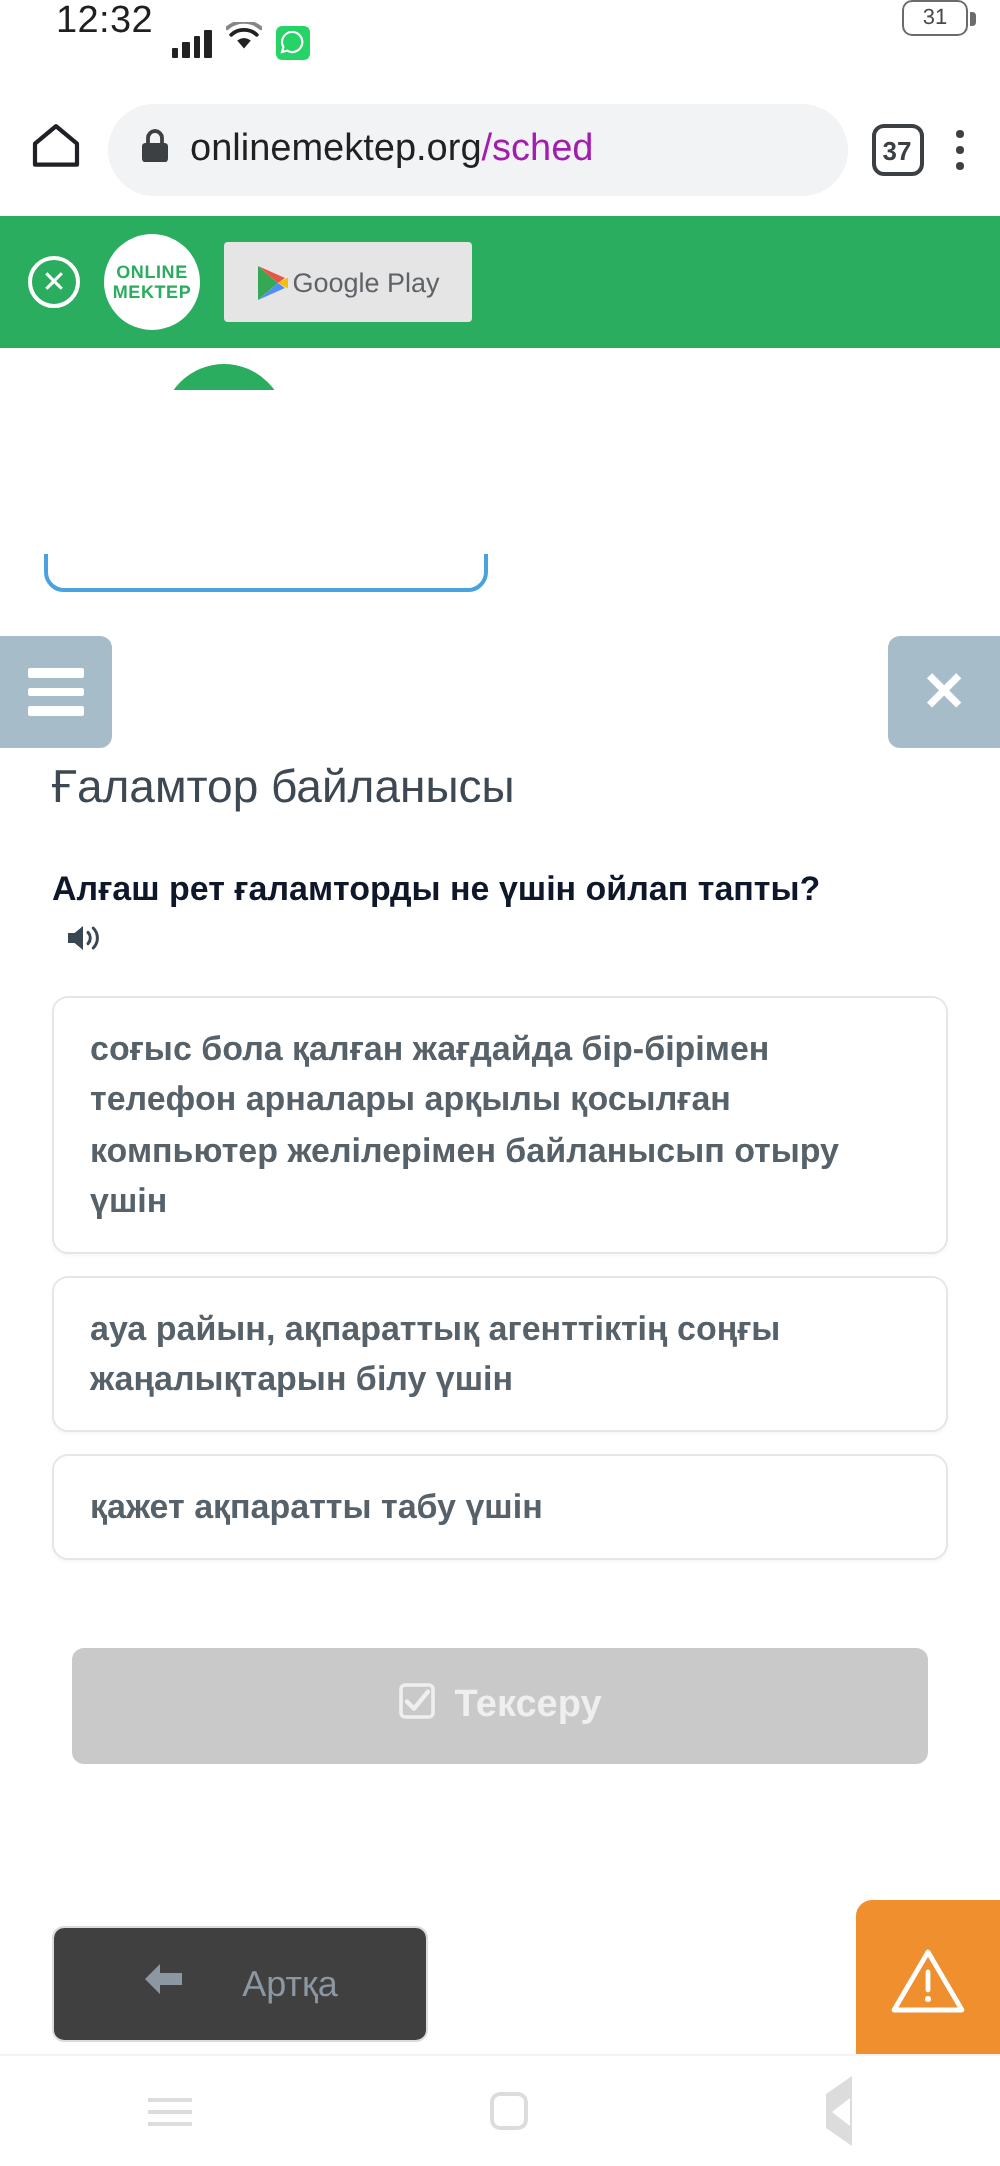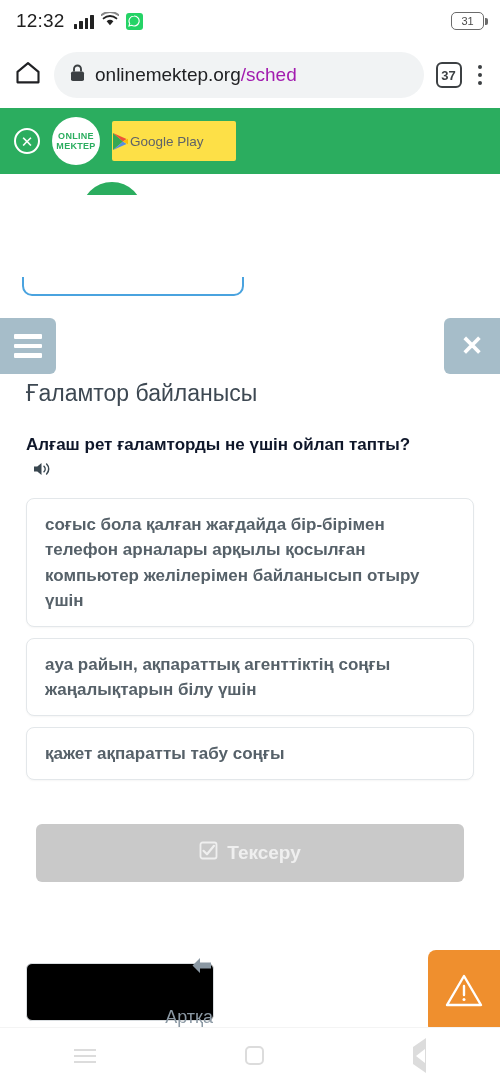--- a/index.html
+++ b/index.html
@@ -6,22 +6,22 @@
   html, body {
     width: 500px; height: 1083px;
     background: #ffffff;
     font-family: "Liberation Sans", sans-serif;
     overflow: hidden;
   }
   #screen { position: relative; width: 500px; height: 1083px; background: #fff; }
 
   
   .statusbar {
-    height: 42px; display: flex; align-items: center;
-    padding: 0 16px; background: #fff;
+    height: 42px; display: flex; 
+    padding: 0 16px; background: #fff; margin-left: 12px;
   }
   .status-time {
     font-size: 19px; color: #1f1f1f; letter-spacing: .2px;
     font-family: "Liberation Sans", sans-serif;
   }
   .status-icons { display: flex; align-items: center; gap: 7px; margin-left: 9px; }
   .signal { display: flex; align-items: flex-end; gap: 2px; height: 15px; }
   .signal i { display: block; width: 3.5px; background: #222; border-radius: .5px; }
   .signal i:nth-child(1) { height: 5px; }
   .signal i:nth-child(2) { height: 8px; }
@@ -79,22 +79,22 @@
     flex: 0 0 auto;
   }
   .banner-logo b {
     font-size: 9px; color: #2BAD5F; letter-spacing: .3px; line-height: 1.15;
     font-weight: bold;
   }
   .banner-text {
     flex: 1; color: #fff; font-size: 14.5px; line-height: 1.35; padding-left: 2px;
   }
   .gp-badge {
-    background: #fde047; border-radius: 2px; height: 40px; width: 124px;
-    display: flex; align-items: center; gap: 1px;
+    background: #e5e5e5; border-radius: 2px; height: 40px; width: 124px;
+    display: flex; align-items: center; justify-content: center; gap: 1px;
     flex: 0 0 auto;
   }
   .gp-badge span { font-size: 13.5px; color: #5f6368; }
 
   
   .siteheader {
     height: 78px; display: flex; align-items: center; padding: 0 22px; gap: 20px;
     background: #fff;
   }
   .hdr-indent { display: flex; align-items: center; gap: 4px; }
@@ -159,23 +159,23 @@
   .check-btn {
     margin: 44px 10px 0 10px; height: 58px; background: #c9c9c9;
     border-radius: 6px; display: flex; align-items: center; justify-content: center;
     gap: 9px; color: #efefef; font-size: 19px; font-weight: bold;
   }
 
   
   .bottombar { position: absolute; left: 0; right: 0; top: 963px; height: 62px; }
   .back-btn {
     position: absolute; left: 26px; top: 0; width: 188px; height: 58px;
-    border: 1px solid #d9dde0; border-radius: 6px; background: #000000;
-    display: flex; align-items: flex-end; justify-content: center; gap: 28px;
-    font-size: 18px; color: #8b98a3; flex-direction: column;
+    border: 1px solid #d9dde0; border-radius: 6px; background: #404040;
+    display: flex; align-items: center; justify-content: center; gap: 28px;
+    font-size: 18px; color: #8b98a3;
   }
   .warn-fab {
     position: absolute; right: 0; top: -13px; width: 72px; height: 84px;
     background: #ef8f2e; border-radius: 8px 0 0 8px;
     display: flex; align-items: center; justify-content: center;
   }
 
   .navbar {
     position: absolute; left: 0; bottom: 0; width: 500px; height: 56px;
     display: flex; align-items: center; justify-content: space-around;
@@ -324,21 +324,21 @@
           <path d="M1 5.5h3.3L8.5 2v12L4.3 10.5H1z" fill="#3a4750"></path>
           <path d="M11 5.2a4 4 0 0 1 0 5.6" stroke="#3a4750" stroke-width="1.5" fill="none" stroke-linecap="round"></path>
           <path d="M13.6 3a7 7 0 0 1 0 10" stroke="#3a4750" stroke-width="1.5" fill="none" stroke-linecap="round"></path>
         </svg>
       </span>
     </div>
 
     <div class="options">
       <div class="option">соғыс бола қалған жағдайда бір-бірімен телефон арналары арқылы қосылған компьютер желілерімен байланысып отыру үшін</div>
       <div class="option">ауа райын, ақпараттық агенттіктің соңғы жаңалықтарын білу үшін</div>
-      <div class="option">қажет ақпаратты табу соңғы</div>
+      <div class="option">қажет ақпаратты табу үшін</div>
     </div>
 
     <div class="check-btn">
       <span>
         <svg width="19" height="19" viewBox="0 0 19 19" fill="none" stroke="#efefef" stroke-width="1.8">
           <rect x="1.5" y="1.5" width="16" height="16" rx="2"></rect>
           <path d="M4.5 9.8 L8 13.3 L15 4.8" stroke-width="2.2" stroke-linecap="round" stroke-linejoin="round"></path>
         </svg>
       </span>
       <span>Тексеру</span>

